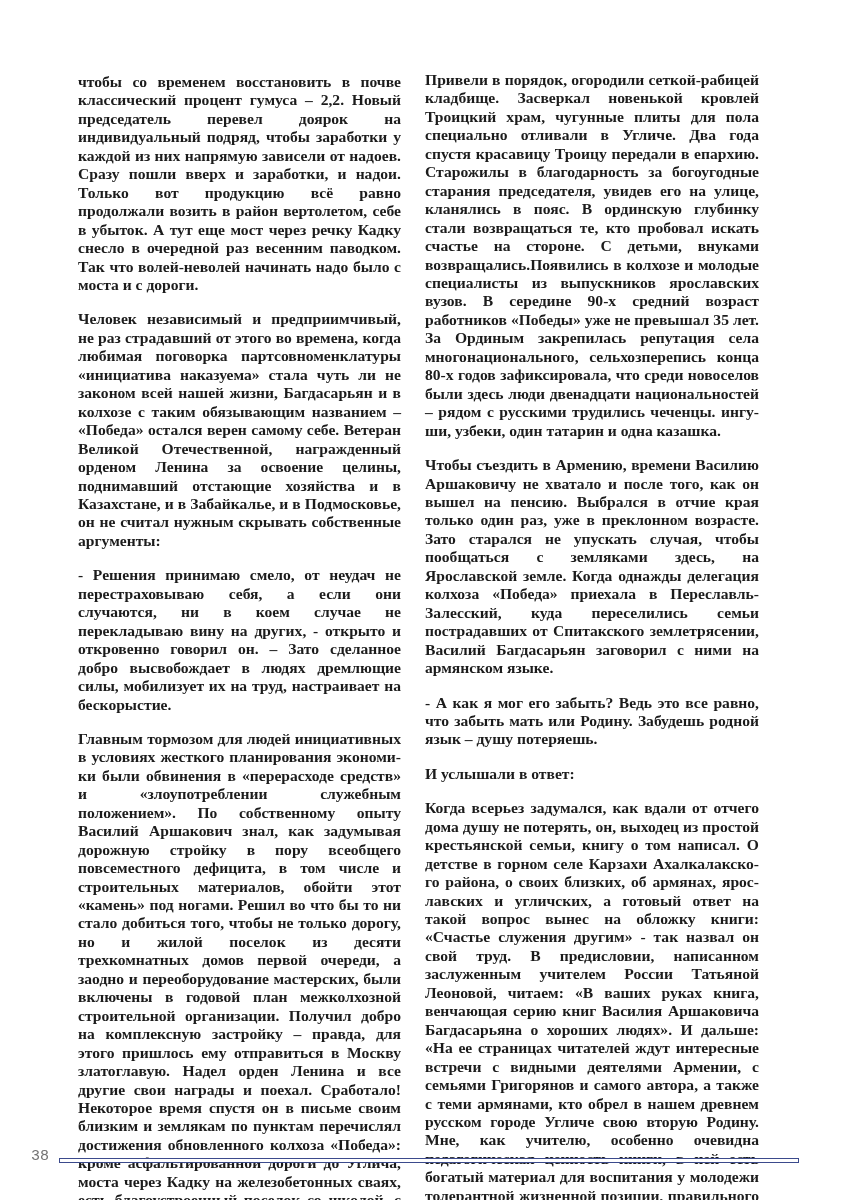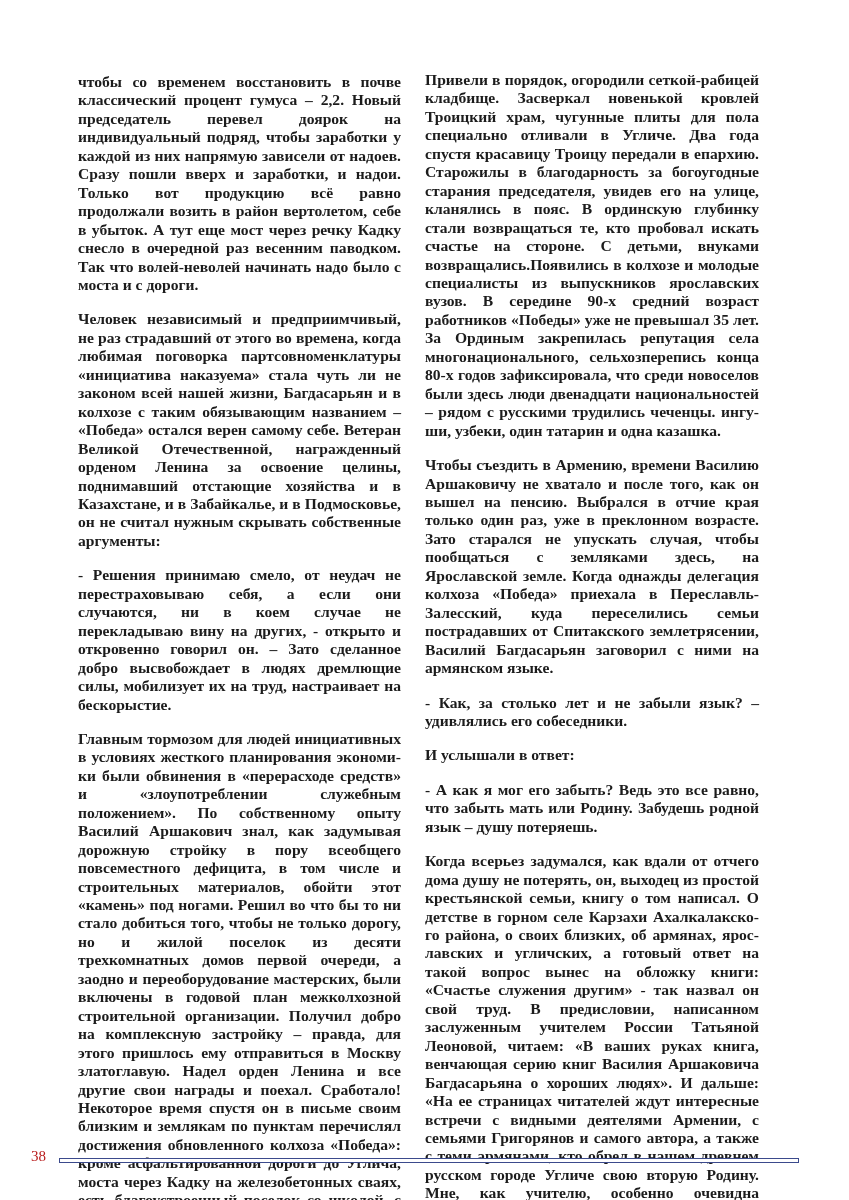--- a/index.html
+++ b/index.html
@@ -37,22 +37,22 @@
       margin: 16px;
       padding: 0;
       text-indent: 0;
       font-weight: bold;
     }
     .page-number {
       position: absolute;
       left: 31px;
       top: 1148px;
       font-size: 15px;
-      color: #b91c1c;
-      font-family: Liberation Serif, serif;
+      color: #737373;
+      font-family: Liberation Mono, monospace;
     }
     .footer-rule {
       position: absolute;
       left: 59px;
       top: 1158px;
       width: 738px;
       height: 3px;
       border: 1.2px solid #3b4a8c;
       background: #ffffff;
       box-sizing: content-box;
@@ -66,22 +66,21 @@
   <div class="column col-left">
     <p class="para">чтобы со временем восстановить в почве клас­сический процент гумуса – 2,2. Новый пред­седатель перевел доярок на индивидуальный подряд, чтобы заработки у каждой из них на­прямую зависели от надоев. Сразу пошли вверх и заработки, и надои. Только вот продукцию всё равно продолжали возить в район вертолетом, себе в убыток. А тут еще мост через речку Кадку снесло в очередной раз весенним паводком. Так что волей-неволей начинать надо было с моста и с дороги.</p>
     <p class="para">Человек независимый и предприимчивый, не раз страдавший от этого во времена, когда лю­бимая поговорка партсовноменклатуры «ини­циатива наказуема» стала чуть ли не законом всей нашей жизни, Багдасарьян и в колхозе с таким обязывающим названием – «Победа» остался верен самому себе. Ветеран Великой Отечественной, награжденный орденом Лени­на за освоение целины, поднимавший отстаю­щие хозяйства и в Казахстане, и в Забайкалье, и в Подмосковье, он не считал нужным скрывать собственные аргументы:</p>
     <p class="para">- Решения принимаю смело, от неудач не пере­страховываю себя, а если они случаются, ни в коем случае не перекладываю вину на других, - открыто и откровенно говорил он. – Зато сде­ланное добро высвобождает в людях дремлю­щие силы, мобилизует их на труд, настраивает на бескорыстие.</p>
     <p class="para">Главным тормозом для людей инициативных в условиях жесткого планирования экономи­ки были обвинения в «перерасходе средств» и «злоупотреблении служебным положением». По собственному опыту Василий Аршакович знал, как задумывая дорожную стройку в пору всеобщего повсеместного дефицита, в том чис­ле и строительных материалов, обойти этот «камень» под ногами. Решил во что бы то ни стало добиться того, чтобы не только дорогу, но и жилой поселок из десяти трехкомнатных домов первой очереди, а заодно и переобору­дование мастерских, были включены в годовой план межколхозной строительной организации. Получил добро на комплексную застройку – правда, для этого пришлось ему отправиться в Москву златоглавую. Надел орден Ленина и все другие свои награды и поехал. Сработало! Неко­торое время спустя он в письме своим близким и землякам по пунктам перечислял достижения обновленного колхоза «Победа»: кроме асфаль­тированной дороги до Углича, моста через Кад­ку на железобетонных сваях, есть благоустро­енный поселок со школой, с детским садом, амбулаторией, аптекой, магазином, столовой. Школа – с телятником, фруктовым садом, му­зеем боевой славы. Семь из десяти домов отдали учителям. Василий Аршакович настоял, чтобы школа-восьмилетка была одноэтажной. А поче­му так, недогадливым втолковывал:</p>
   </div>
 
   <div class="column col-right">
     <p class="para">Привели в порядок, огородили сеткой-раби­цей кладбище. Засверкал новенькой кровлей Троицкий храм, чугунные плиты для пола спе­циально отливали в Угличе. Два года спустя красавицу Троицу передали в епархию. Старо­жилы в благодарность за богоугодные старания председателя, увидев его на улице, кланялись в пояс. В ординскую глубинку стали возвращать­ся те, кто пробовал искать счастье на стороне. С детьми, внуками возвращались.Появились в колхозе и молодые специалисты из выпускни­ков ярославских вузов. В середине 90-х средний возраст работников «Победы» уже не превышал 35 лет. За Ординым закрепилась репутация села многонационального, сельхозперепись конца 80-х годов зафиксировала, что среди новоселов были здесь люди двенадцати национальностей – рядом с русскими трудились чеченцы. ингу­ши, узбеки, один татарин и одна казашка.</p>
     <p class="para">Чтобы съездить в Армению, времени Василию Аршаковичу не хватало и после того, как он вы­шел на пенсию. Выбрался в отчие края только один раз, уже в преклонном возрасте. Зато ста­рался не упускать случая, чтобы пообщаться с земляками здесь, на Ярославской земле. Когда однажды делегация колхоза «Победа» приехала в Переславль-Залесский, куда переселились се­мьи пострадавших от Спитакского землетрясе­нии, Василий Багдасарьян заговорил с ними на армянском языке.</p>
-    <p class="para">- Как, за столько лет и не забыли язык? – удив­лялись его собеседники.</p>
+    <p class="para">- А как я мог его забыть? Ведь это все равно, что забыть мать или Родину. Забудешь родной язык – душу потеряешь.</p>
     <p class="para">И услышали в ответ:</p>
-    <p class="para">- А как я мог его забыть? Ведь это все равно, что забыть мать или Родину. Забудешь родной язык – душу потеряешь.</p>
     <p class="para">Когда всерьез задумался, как вдали от отчего дома душу не потерять, он, выходец из простой крестьянской семьи, книгу о том написал. О детстве в горном селе Карзахи Ахалкалакско­го района, о своих близких, об армянах, ярос­лавских и угличских, а готовый ответ на такой вопрос вынес на обложку книги: «Счастье слу­жения другим» - так назвал он свой труд. В пре­дисловии, написанном заслуженным учителем России Татьяной Леоновой, читаем: «В ваших руках книга, венчающая серию книг Василия Аршаковича Багдасарьяна о хороших людях». И дальше: «На ее страницах читателей ждут инте­ресные встречи с видными деятелями Армении, с семьями Григорянов и самого автора, а также с теми армянами, кто обрел в нашем древнем рус­ском городе Угличе свою вторую Родину. Мне, как учителю, особенно очевидна педагогиче­ская ценность книги, в ней есть богатый мате­риал для воспитания у молодежи толерантной жизненной позиции, правильного восприятия и понимания единства человечества, уважения прав личности, обычаев, взглядов и традиций других народов».</p>
   </div>
 
   <div class="page-number">38</div>
   <div class="footer-rule"></div>
 
 </div>
 
 </body></html>

